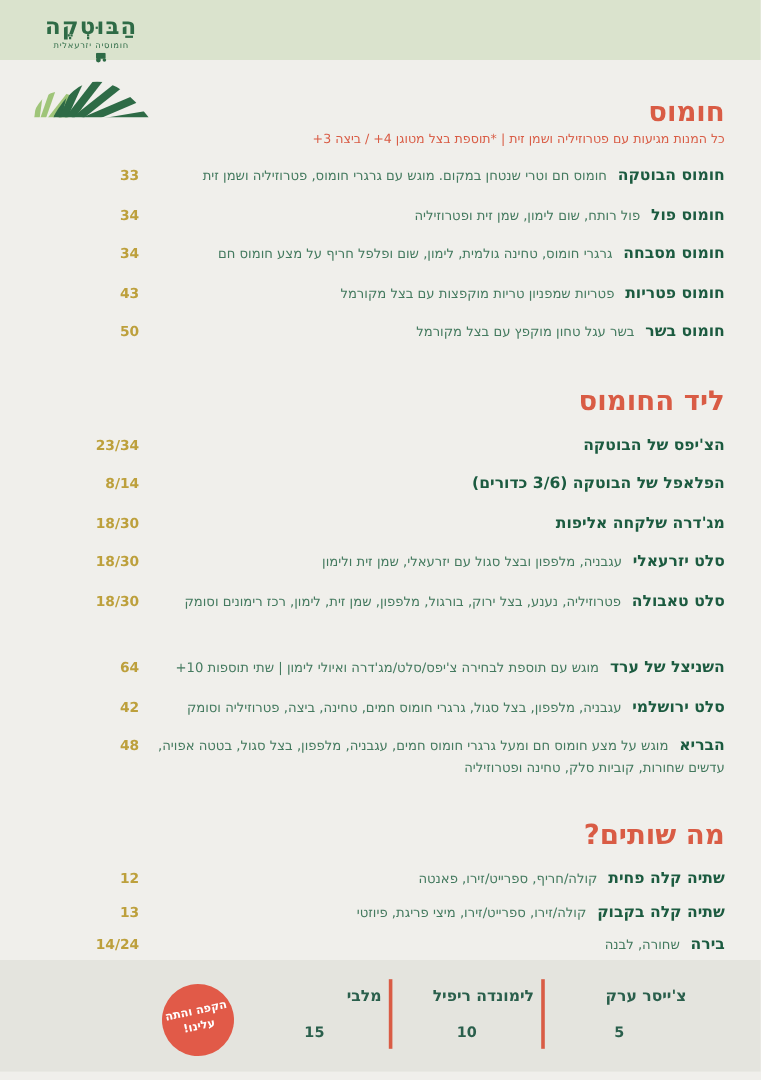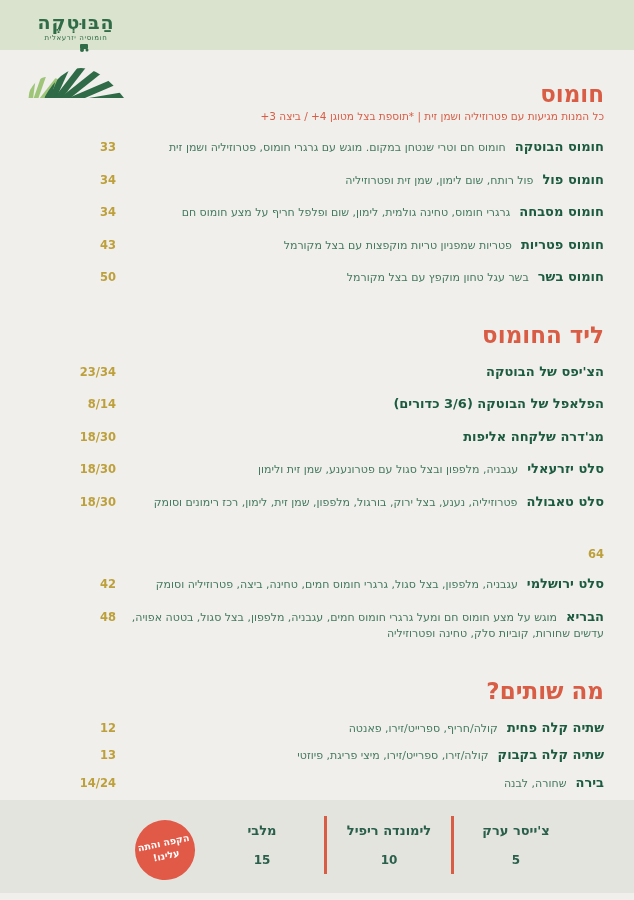--- a/index.html
+++ b/index.html
@@ -23,21 +23,21 @@
   .items{margin-top:15px;}
   .menu-item{display:flex;align-items:baseline;margin-bottom:13px;}
   .section:last-of-type .menu-item{margin-bottom:8px;}
   .item-text{flex:1;font-size:11px;color:#447a5f;line-height:1.5;}
   .item-name{font-weight:bold;font-size:13px;color:#1c5b40;margin-left:9px;}
   .price{width:88px;flex:none;text-align:right;font-size:11.5px;font-weight:bold;
     color:#bda03c;direction:ltr;}
   .footer-band{position:absolute;top:800px;left:0;width:634px;height:93px;background:#e4e4de;}
   .footer-row{position:absolute;top:16px;right:62px;display:flex;align-items:center;}
   .footer-item{width:112px;text-align:center;color:#2a5f4c;}
-  .footer-item-name{font-size:13px;font-weight:600;}
+  .footer-item-name{font-size:13px;font-weight:600;text-align:right;}
   .footer-item-price{font-size:12px;margin-top:15px;font-weight:700;}
   .footer-divider{width:3px;height:58px;background:#d95c45;margin:0 6px;}
   .badge{position:absolute;top:820px;left:135px;width:60px;height:60px;border-radius:50%;
     background:#e15a48;color:#ffffff;display:flex;flex-direction:column;align-items:center;
     justify-content:center;transform:rotate(-12deg);font-size:9.5px;font-weight:bold;
     line-height:1.35;text-align:center;z-index:2;}
 </style>
 </head>
 <body>
 
@@ -131,36 +131,39 @@
     <div class="price">8/14</div>
   </div>
         <div class="menu-item">
     <div class="item-text">
       <span class="item-name">מג'דרה שלקחה אליפות</span>
     </div>
     <div class="price">18/30</div>
   </div>
         <div class="menu-item">
     <div class="item-text">
-      <span class="item-name">סלט יזרעאלי</span><span class="item-desc">עגבניה, מלפפון ובצל סגול עם פטרונענע, שמן זית ולימון</span>
+      <span class="item-name">סלט יזרעאלי</span><span class="item-desc">עגבניה, מלפפון ובצל סגול עם יזרעאלי, שמן זית ולימון</span>
     </div>
     <div class="price">18/30</div>
   </div>
         <div class="menu-item">
     <div class="item-text">
       <span class="item-name">סלט טאבולה</span><span class="item-desc">פטרוזיליה, נענע, בצל ירוק, בורגול, מלפפון, שמן זית, לימון, רכז רימונים וסומק</span>
     </div>
     <div class="price">18/30</div>
   </div>
       </div>
   </div>
     <div class="section">
 
     <div class="items">
         <div class="menu-item">
+    <div class="item-text">
+      <span class="item-name">השניצל של ערד</span><span class="item-desc">מוגש עם תוספת לבחירה צ'יפס/סלט/מג'דרה ואיולי לימון | שתי תוספות 10+</span>
+    </div>
     <div class="price">64</div>
   </div>
         <div class="menu-item">
     <div class="item-text">
       <span class="item-name">סלט ירושלמי</span><span class="item-desc">עגבניה, מלפפון, בצל סגול, גרגרי חומוס חמים, טחינה, ביצה, פטרוזיליה וסומק</span>
     </div>
     <div class="price">42</div>
   </div>
         <div class="menu-item">
     <div class="item-text">

